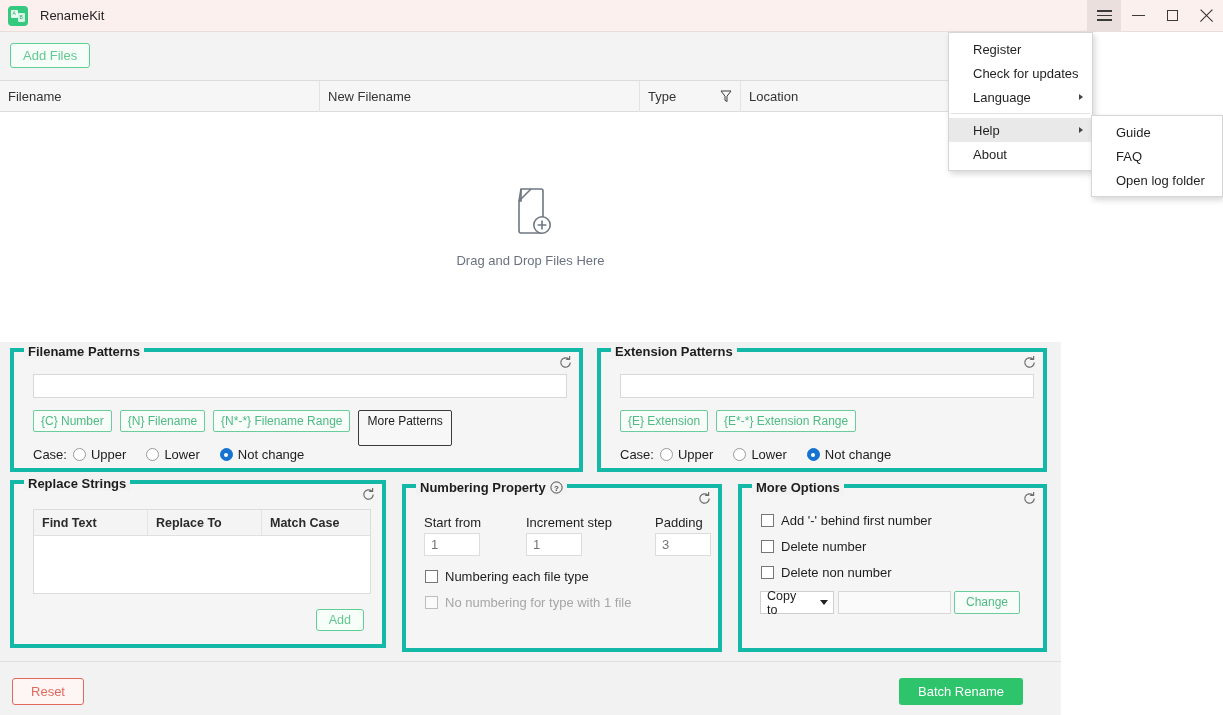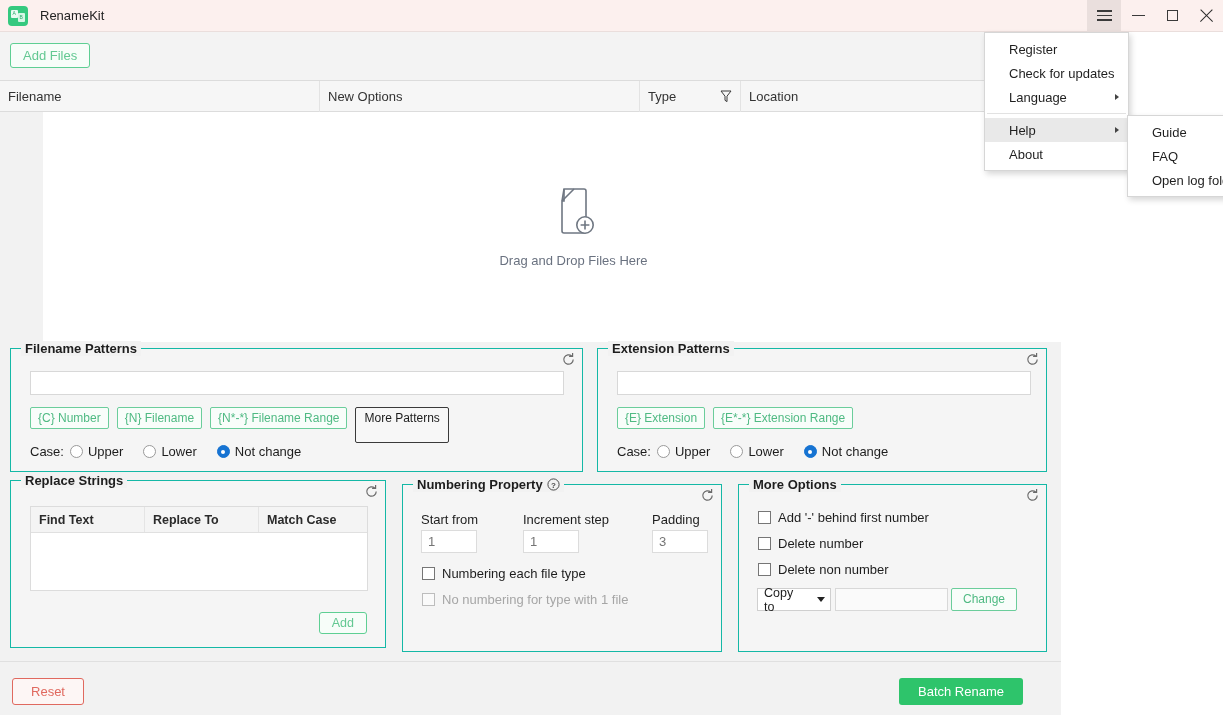--- a/index.html
+++ b/index.html
@@ -95,21 +95,20 @@
 
   
   .menu {
     position: absolute;
     background: #ffffff;
     border: 1px solid #d6d6d6;
     box-shadow: 2px 3px 6px rgba(0,0,0,0.16);
     padding: 4px 0;
     z-index: 50;
     font-size: 13px;
-    margin-left: 36px;
   }
   #main-menu { left: 948px; top: 32px; width: 143px; }
   #help-submenu { left: 1091px; top: 115px; width: 130px; }
   .menu-item {
     height: 24px;
     display: flex;
     align-items: center;
     padding: 0 10px 0 24px;
     color: #1f1f1f;
     position: relative;
@@ -180,42 +179,41 @@
   .col.c2 { width: 320px; }
   .col.c3 { width: 101px; }
   .col.c4 { width: 320px; border-right: none; }
   .funnel { position: absolute; right: 8px; top: 9px; width: 12px; height: 13px; }
   #filelist-body {
     position: absolute;
     left: 0; top: 112px;
     width: 1061px; height: 230px;
     background: #ffffff;
     box-sizing: border-box;
-    margin-left: 43px;
   }
   #drop-zone {
     position: absolute;
     left: 0; top: 0;
     width: 1061px; height: 230px;
     display: flex;
     flex-direction: column;
     align-items: center;
     justify-content: center;
   }
   .doc-icon { width: 46px; height: 52px; position: relative; }
   #drop-label {
     margin-top: 14px;
     color: #6a7280;
     font-size: 13px;
   }
 
   
   .group {
     position: absolute;
-    border: 1px solid #14b8a6;
+    border: 4px solid #14b8a6;
     background: #f5f5f5;
     box-sizing: border-box;
   }
   .group > .legend {
     position: absolute;
     top: -8px; left: 10px;
     background: #f2f2f2;
     padding: 0 4px;
     font-size: 13px;
     font-weight: bold;
@@ -440,21 +438,21 @@
 
   <div id="toolbar">
     <div id="add-files" class="btn-green-outline">Add Files</div>
   </div>
 
   <div id="filelist-header">
     <div class="col c1">
       <span>Filename</span>
     </div>
     <div class="col c2">
-      <span>New Options</span>
+      <span>New Filename</span>
     </div>
     <div class="col c3">
       <span>Type</span>
       <span class="funnel">
         <svg viewBox="0 0 12 13" width="12" height="13">
           <path d="M1 1 H11 L7 6.2 V11.6 L5 10.3 V6.2 Z" fill="none" stroke="#3b3b3b" stroke-width="1"></path>
         </svg>
       </span>
     </div>
     <div class="col c4">

